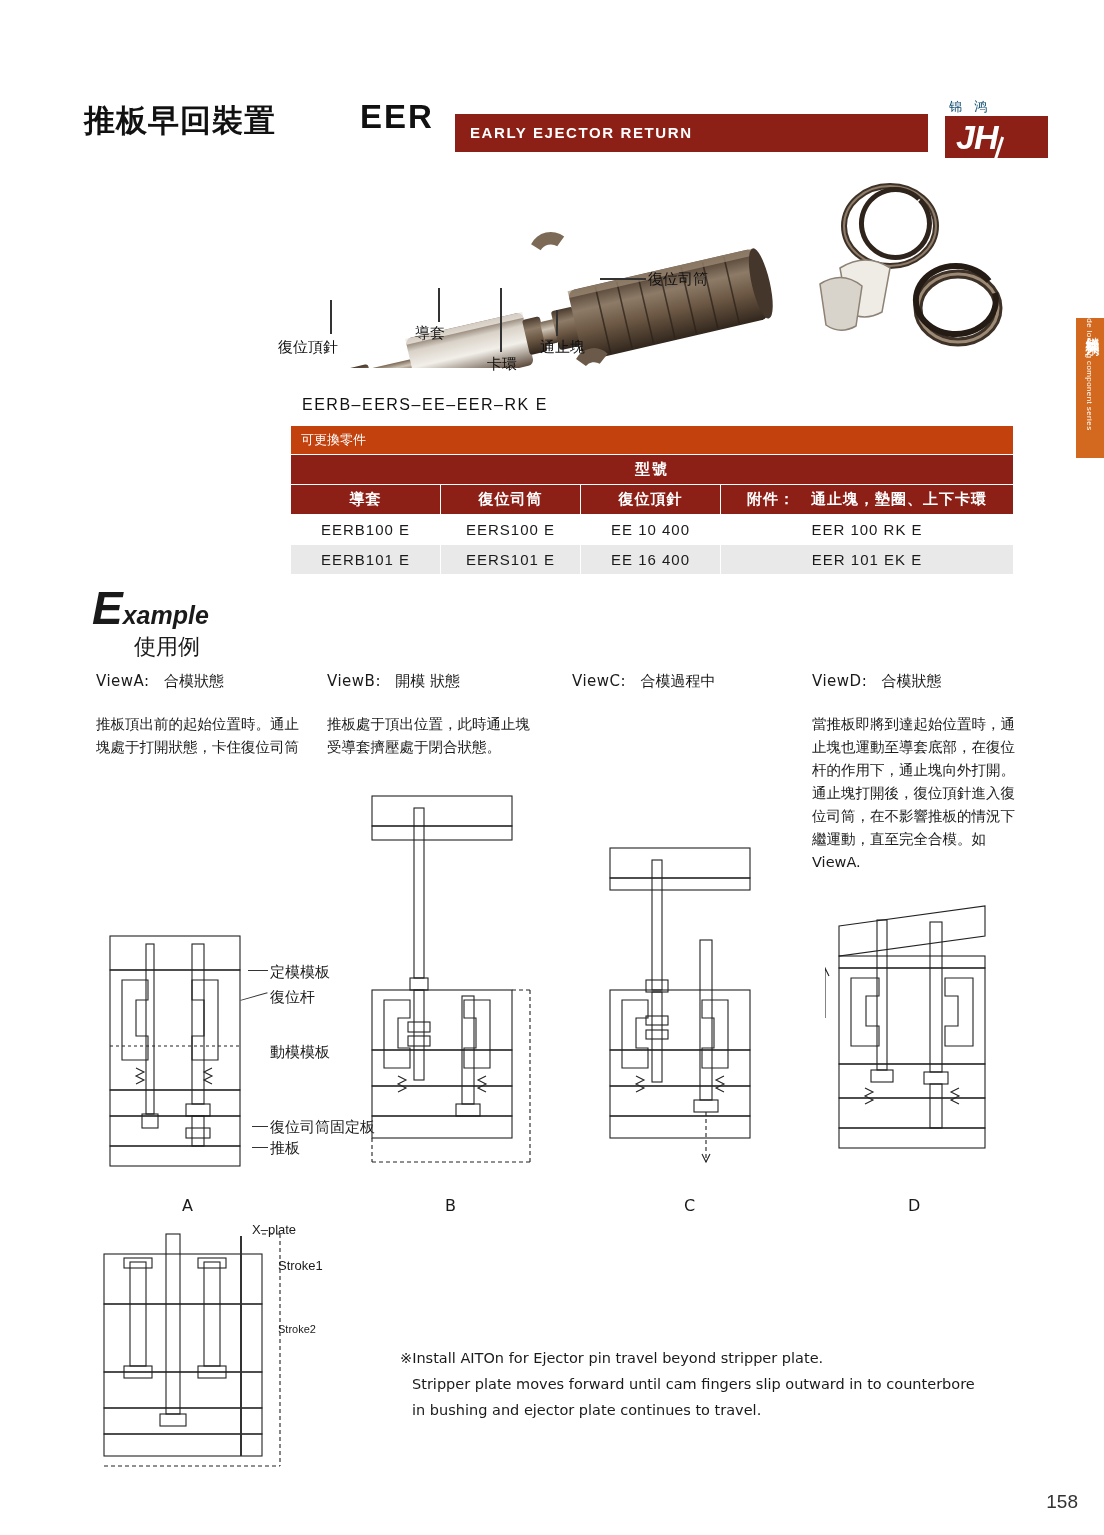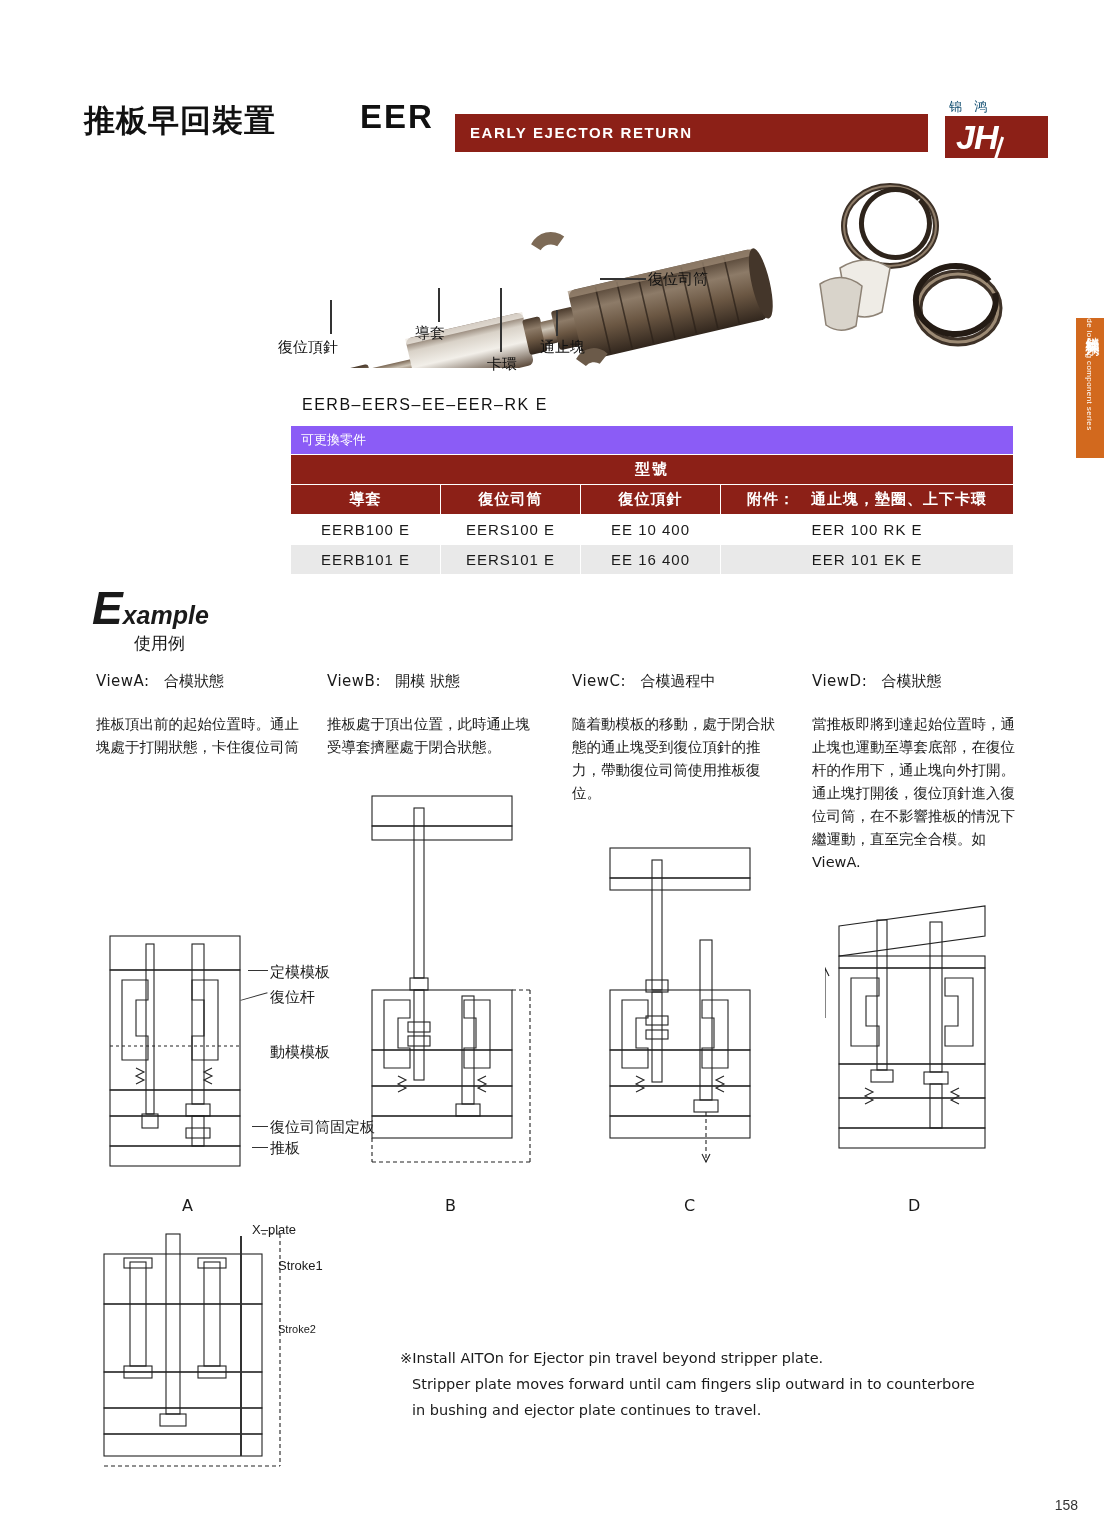--- a/index.html
+++ b/index.html
@@ -65,48 +65,48 @@
   
   .code-line {
     position:absolute; left:302px; top:396px;
     font-size:16px; letter-spacing:1.5px; color:#111;
   }
   table.parts {
     position:absolute; left:290px; top:425px; width:724px;
     border-collapse:collapse; font-size:14px;
   }
   table.parts td, table.parts th { border:1px solid #ffffff; text-align:center; }
-  .hdr-left { background:#8b5cf6; color:#fff; text-align:left !important; padding:5px 10px; font-weight:normal; font-size:13px; }
+  .hdr-left { background:#c2410c; color:#fff; text-align:left !important; padding:5px 10px; font-weight:normal; font-size:13px; }
   .hdr-mid { background:#8c2017; color:#fff; padding:5px; font-weight:bold; font-size:15px; letter-spacing:2px;}
   .hdr-col { background:#8c2017; color:#fff; padding:5px; font-weight:bold; font-size:15px; letter-spacing:1px;}
   .row-a td { background:#ffffff; padding:6px; border:1px solid #cfcfcf; font-size:15px; letter-spacing:1px;}
   .row-b td { background:#e9e9e9; padding:6px; border:1px solid #cfcfcf; font-size:15px; letter-spacing:1px;}
 
   
   .ex-wrap { position:absolute; left:92px; top:588px; }
   .ex-E { font-size:46px; font-weight:bold; font-style:italic; line-height:40px; }
   .ex-word { font-size:25px; font-weight:bold; font-style:italic; }
-  .ex-cn { position:absolute; left:42px; top:44px; font-size:17px; font-family:Liberation Sans, sans-serif; }
+  .ex-cn { position:absolute; left:42px; top:44px; font-size:22px; font-family:Liberation Sans, sans-serif; }
 
   .view-col { position:absolute; font-family:"DejaVu Sans", sans-serif; }
   .view-title { font-size:15px; margin-bottom:22px; }
   .view-title .lab { letter-spacing:0.5px; }
   .view-body { font-size:14.5px; line-height:23px; }
 
   
   .diagram { position:absolute; }
   .dlabel { position:absolute; font-size:15px; font-family:"DejaVu Sans", sans-serif; }
   .dlabel-sm { position:absolute; font-size:12px; font-family:"Liberation Sans", sans-serif; }
 
   .note {
     position:absolute; left:400px; top:1345px; width:660px;
     font-size:14.5px; line-height:26px; font-family:"DejaVu Sans", sans-serif;
   }
   .note .l2 { padding-left:12px; }
-  .page-no { position:absolute; right:26px; bottom:22px; font-size:14px; color:#333; }
+  .page-no { position:absolute; right:26px; bottom:22px; font-size:19px; color:#333; }
 
   svg { display:block; }
 </style>
 </head>
 <body>
 
 <div class="header">
   <div class="title-cn">推板早回裝置</div>
   <div class="title-en-code">EER</div>
   <div class="red-bar">
@@ -256,21 +256,20 @@
     &nbsp;&nbsp;<span>開模 狀態</span>
   </div>
   <div class="view-body">推板處于頂出位置，此時通止塊受導套擠壓處于閉合狀態。</div>
 </div>
 
 <div class="view-col" style="left:572px; top:672px; width:205px;">
   <div class="view-title">
     <span class="lab">ViewC:</span>
     &nbsp;&nbsp;<span>合模過程中</span>
   </div>
-  <div class="view-body">隨着動模板的移動，處于閉合狀態的通止塊受到復位頂針的推力，帶動復位司筒使用推板復位。</div>
 </div>
 
 <div class="view-col" style="left:812px; top:672px; width:208px;">
   <div class="view-title">
     <span class="lab">ViewD:</span>
     &nbsp;&nbsp;<span>合模狀態</span>
   </div>
   <div class="view-body">當推板即將到達起始位置時，通止塊也運動至導套底部，在復位杆的作用下，通止塊向外打開。通止塊打開後，復位頂針進入復位司筒，在不影響推板的情況下繼運動，直至完全合模。如ViewA.</div>
 </div>
 

